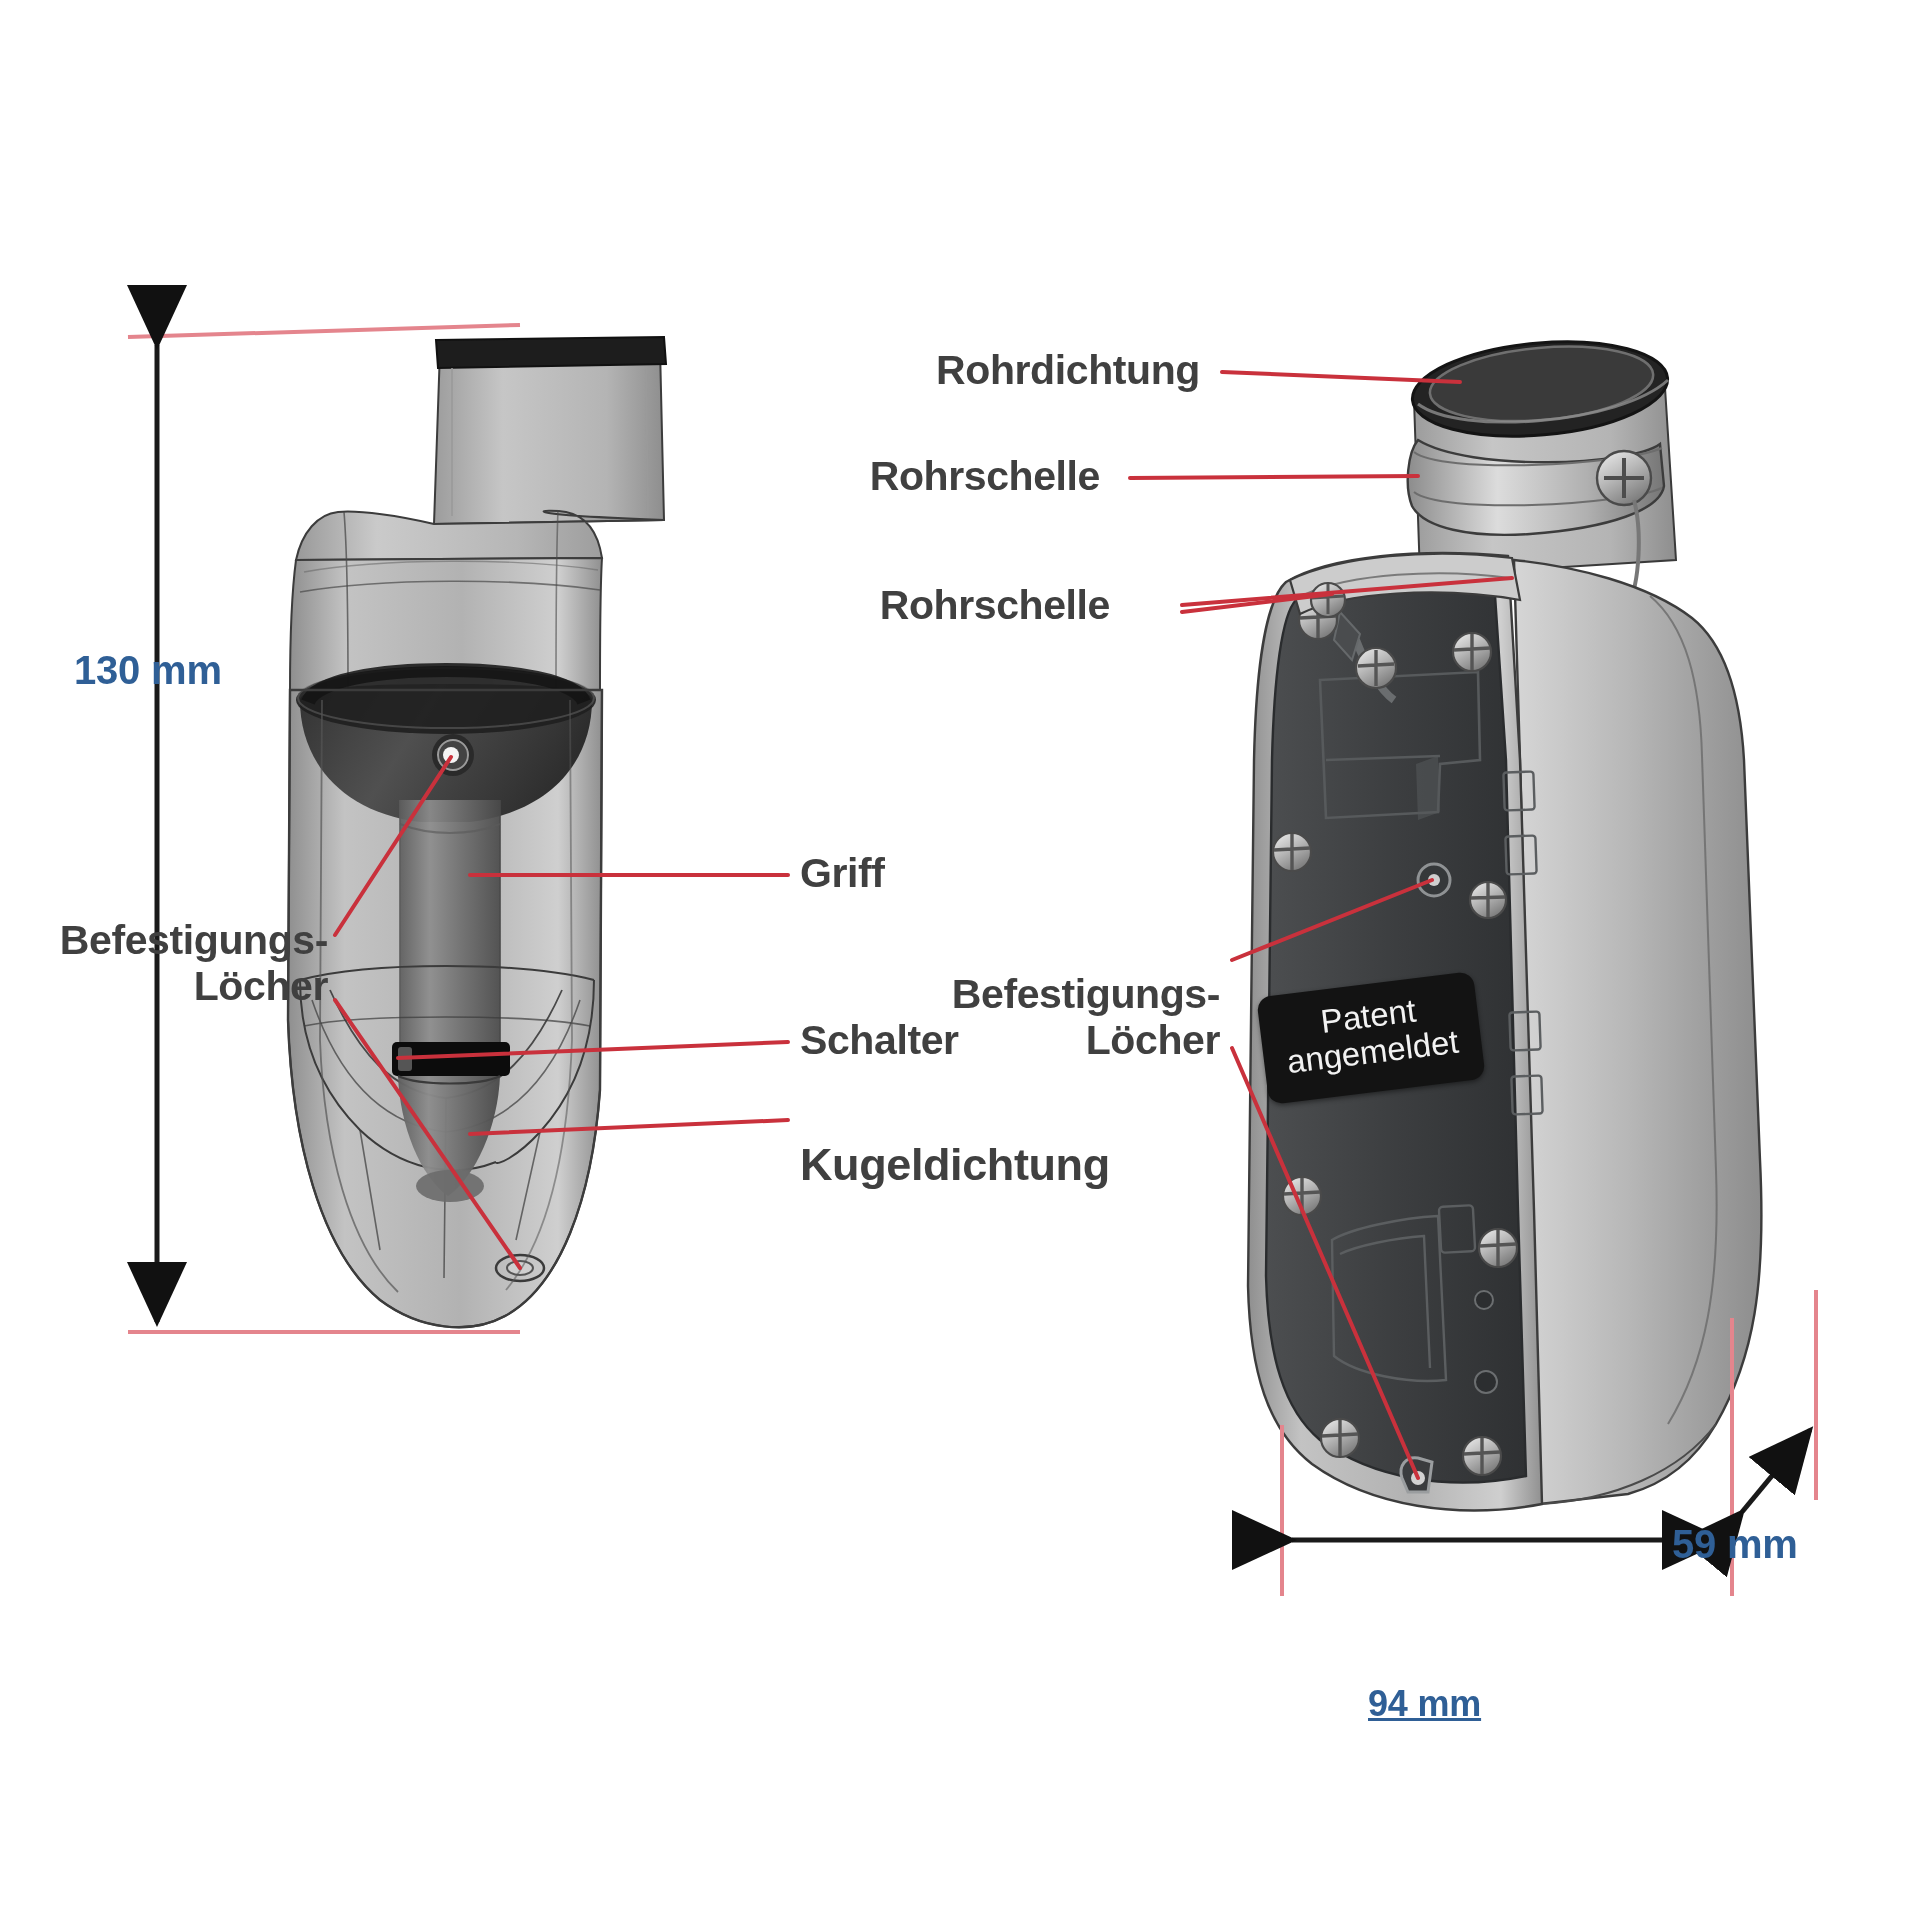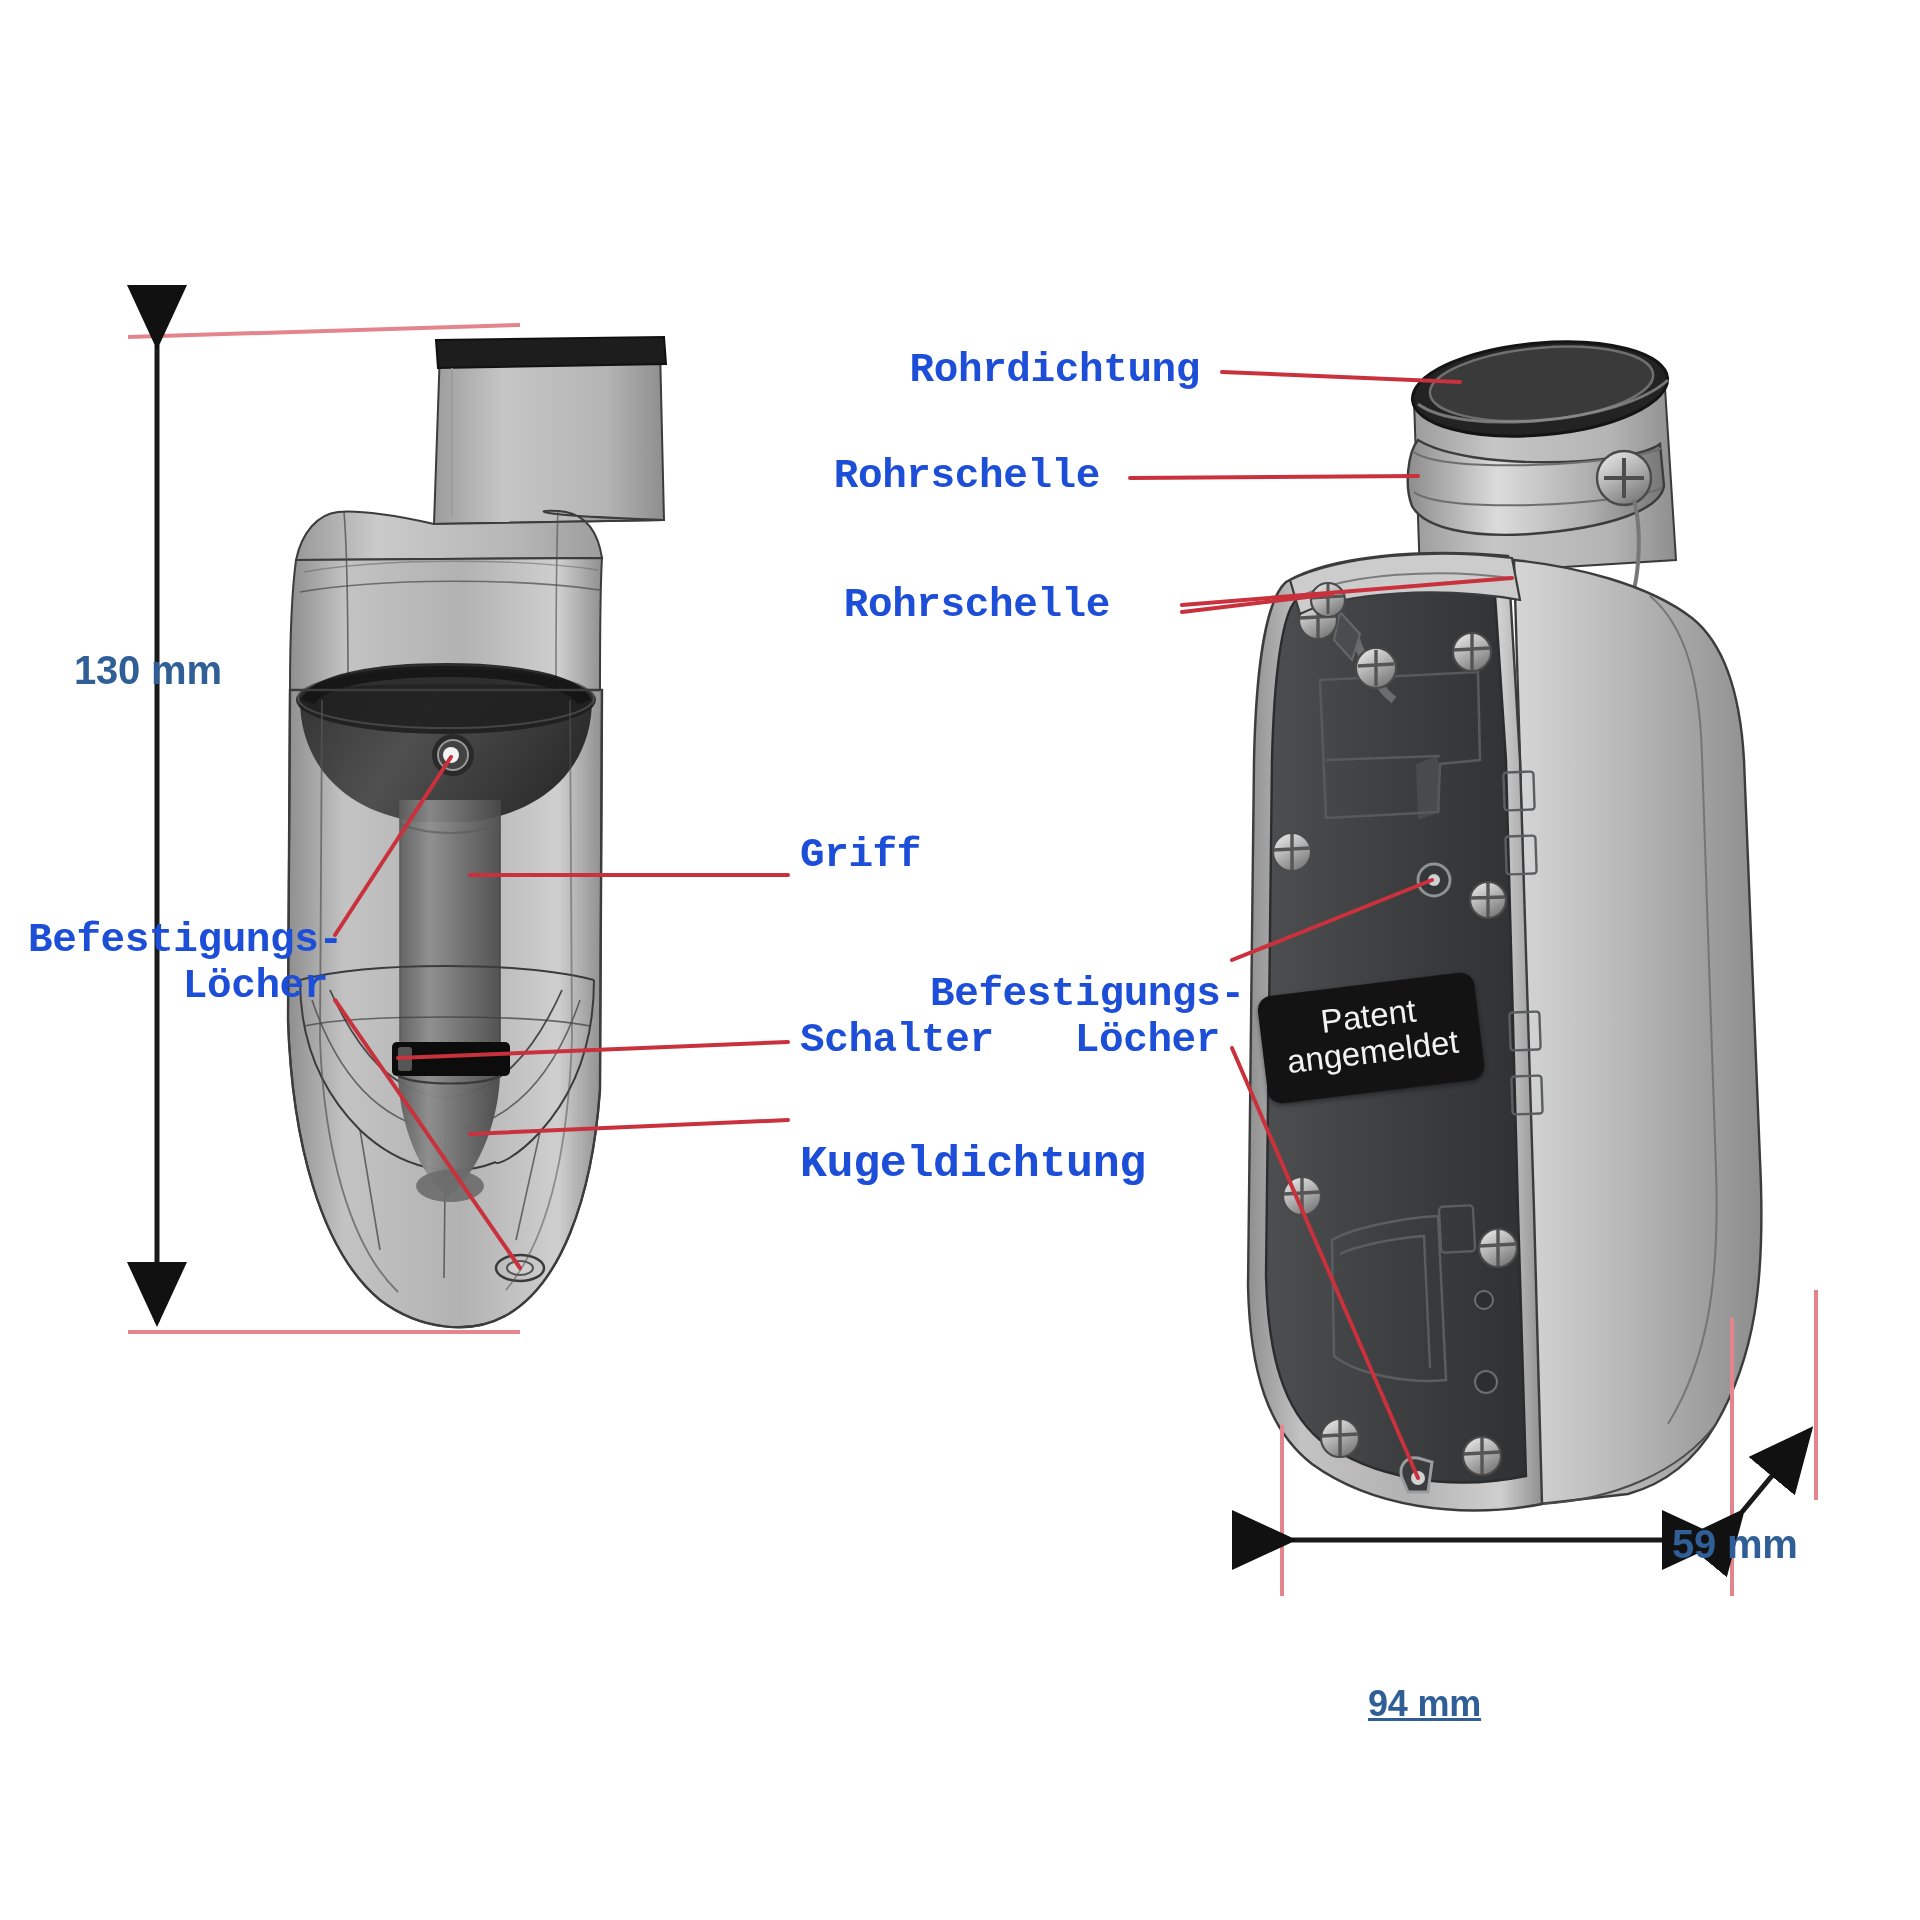--- a/index.html
+++ b/index.html
@@ -1,19 +1,19 @@
 <!DOCTYPE html>
 <html><head>
 <meta charset="utf-8">
 <style>
   html,body{margin:0;padding:0;background:#ffffff;}
   body{width:1920px;height:1920px;overflow:hidden;font-family:"Liberation Sans","DejaVu Sans",sans-serif;}
   #stage{position:relative;width:1920px;height:1920px;background:#fff;}
   #stage svg.layer{position:absolute;left:0;top:0;width:1920px;height:1920px;}
-  .lbl{position:absolute;color:#1d4ed8;font-weight:bold;font-family:Liberation Mono, monospace;
+  .lbl{position:absolute;color:#404040;font-weight:bold;font-family:Liberation Sans, sans-serif;
        letter-spacing:-0.4px;line-height:1.12;white-space:pre;}
   .dim{position:absolute;color:#2f5f96;font-weight:bold;font-family:"Liberation Sans","DejaVu Sans",sans-serif;
        letter-spacing:-0.2px;white-space:nowrap;}
   .plate-txt{position:absolute;color:#f2f2f2;font-family:"Liberation Sans","DejaVu Sans",sans-serif;
        font-weight:normal;text-align:center;line-height:1.08;white-space:pre;}
 </style>
 </head>
 <body>
 
 <div id="stage">
@@ -281,21 +281,21 @@
       <path d="M1816,1290 L1816,1500" stroke="#e4858d" stroke-width="4" fill="none"></path>
       <path d="M1742,1512 L1810,1430" stroke="#1a1a1a" stroke-width="5" marker-start="url(#arrHead)" marker-end="url(#arrHead)" fill="none"></path>
     </g>
   </svg>
 
   <div class="dim" style="left:74px; top:648px; font-size:40px;">130 mm</div>
 
   <div class="lbl" style="left:28px; top:918px; width:300px; font-size:41px; text-align:right;">Befestigungs-
 Löcher</div>
 
-  <div class="lbl" style="left:800px; top:833px; font-size:41px;">Griff</div>
+  <div class="lbl" style="left:800px; top:851px; font-size:41px;">Griff</div>
 
   <div class="lbl" style="left:800px; top:1018px; font-size:41px;">Schalter</div>
 
   <div class="lbl" style="left:800px; top:1140px; font-size:45px;">Kugeldichtung</div>
 
   <div class="lbl" style="left:700px; top:348px; width:500px; font-size:41px; text-align:right;">Rohrdichtung</div>
 
   <div class="lbl" style="left:700px; top:454px; width:400px; font-size:41px; text-align:right;">Rohrschelle</div>
 
   <div class="lbl" style="left:660px; top:583px; width:450px; font-size:41px; text-align:right;">Rohrschelle</div>

